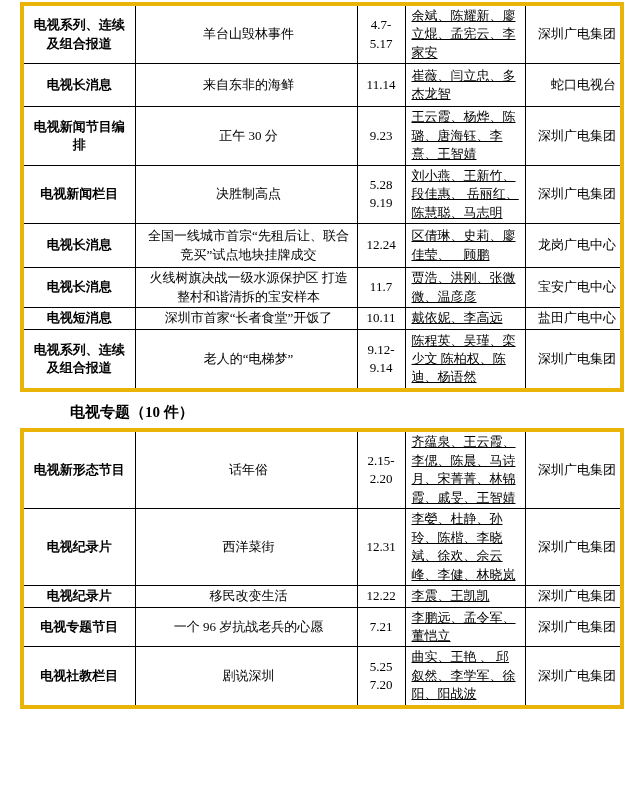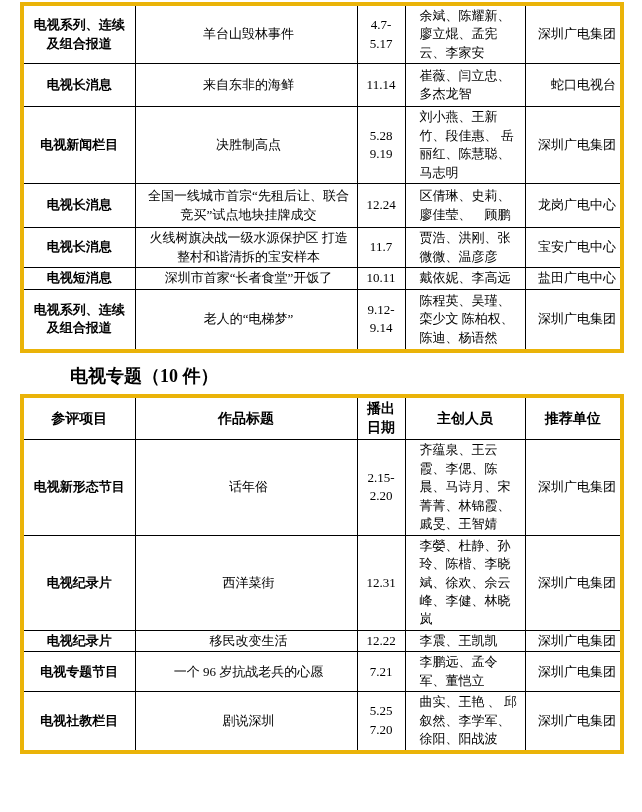--- a/index.html
+++ b/index.html
@@ -24,25 +24,25 @@
     overflow:hidden;
   }
   col.w1{width:113px}
   col.w2{width:222px}
   col.w3{width:48px}
   col.w4{width:120px}
   col.w5{width:97px}
   .c1{text-align:center;font-weight:bold;}
   .c2{text-align:center;padding-left:9px;}
   .c3{text-align:center;white-space:pre-line;}
-  .c4{text-align:left;padding-left:14px;}
+  .c4{text-align:left;padding-left:6px;text-decoration:underline;}
   .c5{text-align:right;margin-top:48px;}
   th{text-align:center;font-weight:bold;font-size:14px;white-space:pre-line;}
   .section-title{
-    font-size:18px;
+    font-size:15px;
     font-weight:bold;
     margin:11px 0 6px 50px;
   }
 </style>
 </head>
 <body>
 
 <div class="doc">
 
   <table>
@@ -61,20 +61,27 @@
 5.17</td>
         <td class="c4">余斌、陈耀新、廖立焜、孟宪云、李家安</td>
         <td class="c5">深圳广电集团</td>
       </tr>
       <tr style="height:43px">
         <td class="c1">电视长消息</td>
         <td class="c2">来自东非的海鲜</td>
         <td class="c3">11.14</td>
         <td class="c4">崔薇、闫立忠、多杰龙智</td>
         <td class="c5">蛇口电视台</td>
+      </tr>
+      <tr style="height:53px">
+        <td class="c1">电视新闻节目编排</td>
+        <td class="c2">正午 30 分</td>
+        <td class="c3">9.23</td>
+        <td class="c4">王云霞、杨烨、陈璐、唐海钰、李熹、王智婧</td>
+        <td class="c5">深圳广电集团</td>
       </tr>
       <tr style="height:53px">
         <td class="c1">电视新闻栏目</td>
         <td class="c2">决胜制高点</td>
         <td class="c3">5.28
 9.19</td>
         <td class="c4">刘小燕、王新竹、段佳惠、 岳丽红、陈慧聪、马志明</td>
         <td class="c5">深圳广电集团</td>
       </tr>
       <tr style="height:44px">
@@ -113,28 +120,20 @@
 
   <table>
     <colgroup>
         <col class="w1">
         <col class="w2">
         <col class="w3">
         <col class="w4">
         <col class="w5">
       </colgroup>
     <tbody>
-      <tr style="height:33px">
-        <th>参评项目</th>
-        <th>作品标题</th>
-        <th>播出
-日期</th>
-        <th>主创人员</th>
-        <th>推荐单位</th>
-      </tr>
       <tr style="height:74px">
         <td class="c1">电视新形态节目</td>
         <td class="c2">话年俗</td>
         <td class="c3">2.15-
 2.20</td>
         <td class="c4">齐蕴泉、王云霞、李偲、陈晨、马诗月、宋菁菁、林锦霞、戚旻、王智婧</td>
         <td class="c5">深圳广电集团</td>
       </tr>
       <tr style="height:75px">
         <td class="c1">电视纪录片</td>

